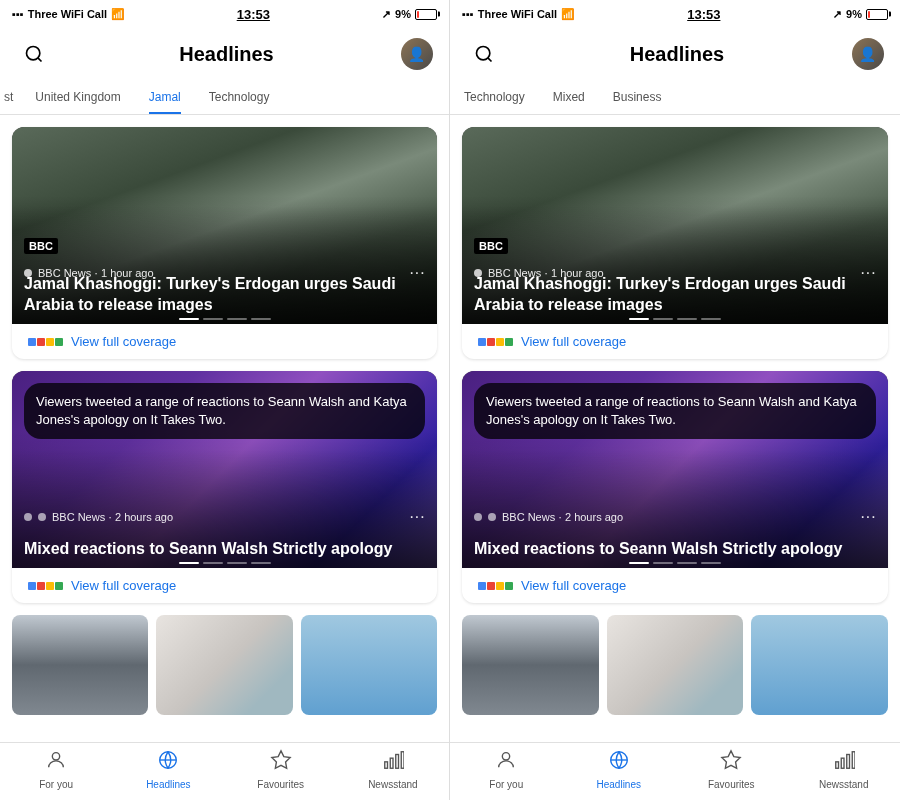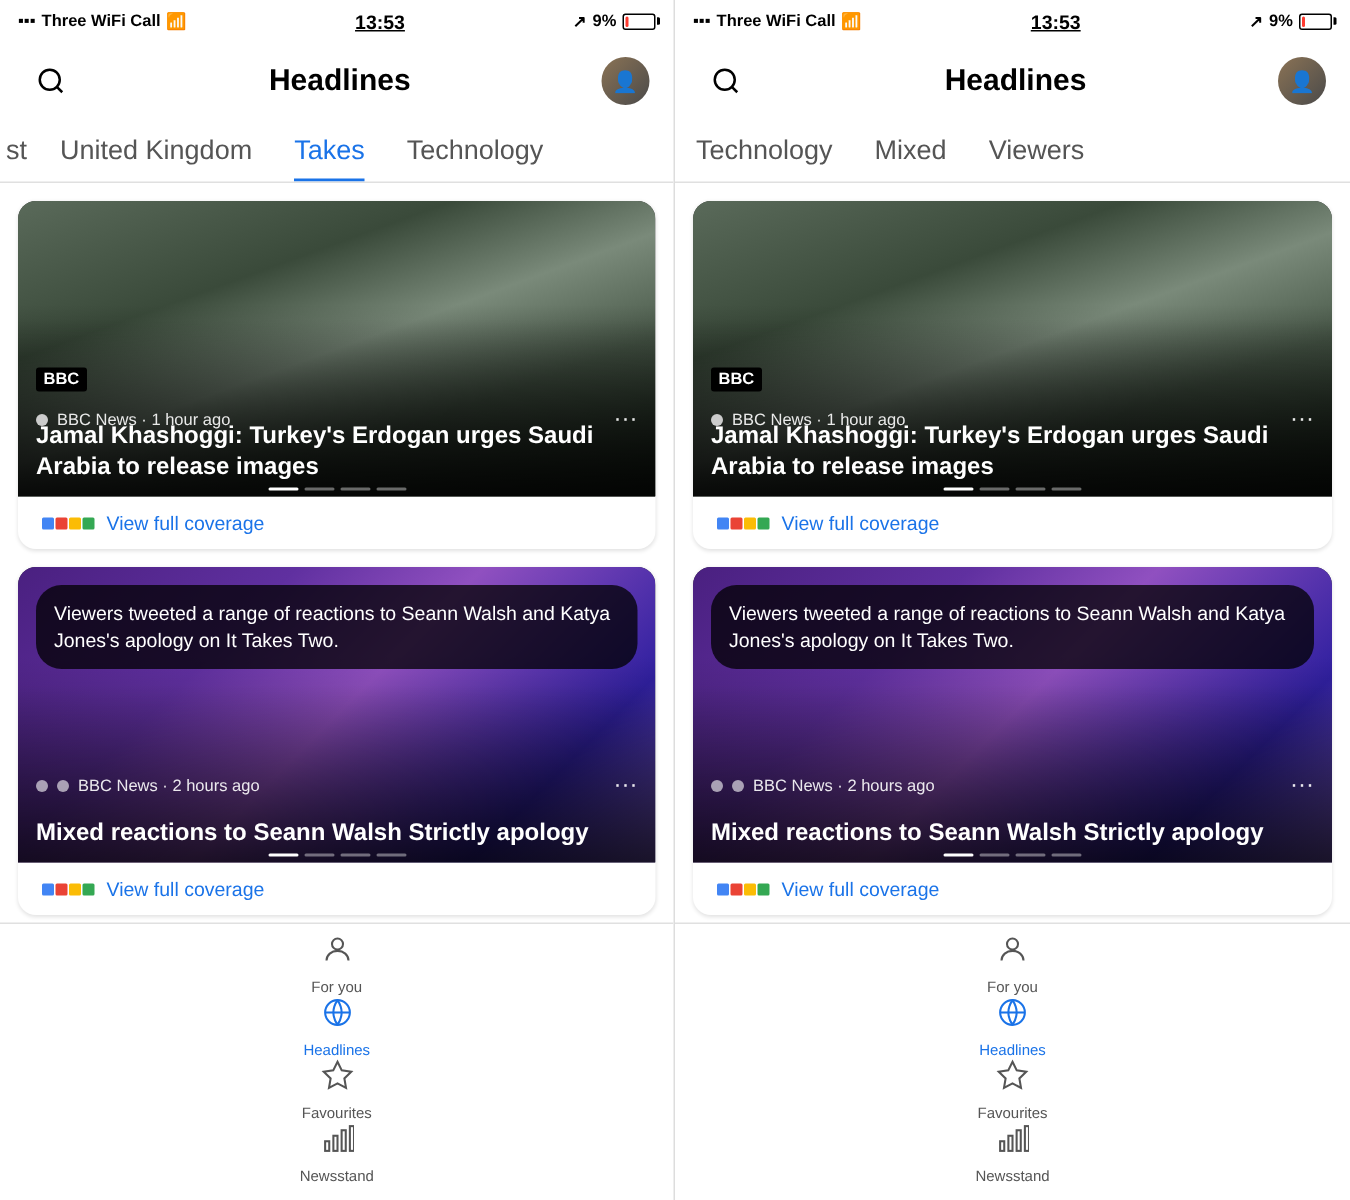--- a/index.html
+++ b/index.html
@@ -79,21 +79,21 @@
     .tabs {
       display: flex;
       overflow-x: auto;
       border-bottom: 1px solid #e0e0e0;
       flex-shrink: 0;
       scrollbar-width: none;
     }
     .tabs::-webkit-scrollbar { display: none; }
     .tab {
       padding: 10px 14px;
-      font-size: 18px;
+      font-size: 12px;
       color: #555;
       white-space: nowrap;
       cursor: pointer;
       position: relative;
       flex-shrink: 0;
     }
     .tab.active-blue {
       color: #1a73e8;
       font-weight: 500;
     }
@@ -236,21 +236,20 @@
     .thumb-storm { background: linear-gradient(180deg, #c0c8d0 0%, #606870 50%, #808890 100%); }
     .thumb-prada { background: linear-gradient(135deg, #e8e4e0 0%, #c8c4c0 50%, #a0b8c0 80%); }
     .thumb-blue { background: linear-gradient(180deg, #a0c8e0 0%, #60a0d0 100%); }
 
     
     .bottom-nav {
       display: flex;
       border-top: 1px solid #e0e0e0;
       padding: 6px 0 10px;
       flex-shrink: 0;
-      flex-direction: column;
     }
     .nav-item {
       flex: 1;
       display: flex; flex-direction: column; align-items: center; gap: 3px;
       cursor: pointer;
     }
     .nav-icon { font-size: 20px; color: #555; }
     .nav-icon.active { color: #1a73e8; }
     .nav-label { font-size: 10px; color: #555; }
     .nav-label.active { color: #1a73e8; font-weight: 500; }
@@ -283,21 +282,21 @@
           <line x1="21" y1="21" x2="16.65" y2="16.65"></line>
       </svg>
     </div>
     <span class="header-title">Headlines</span>
     <div class="avatar">👤</div>
   </div>
 
   <div class="tabs">
     <div class="tab" style="color:#555;padding-left:4px;padding-right:8px;">st</div>
     <div class="tab">United Kingdom</div>
-    <div class="tab active-blue">Takes</div>
+    <div class="tab active-blue">Jamal</div>
     <div class="tab">Technology</div>
   </div>
 
   <div class="news-content">
 
     <div class="news-card">
       <div class="news-image-container">
         <div class="img-khashoggi" style="width:100%;height:100%;position:absolute;top:0;left:0;"></div>
 
         <div style="position:absolute;bottom:0;left:0;right:0;top:0;background:linear-gradient(to bottom, transparent 35%, rgba(0,0,0,0.75) 100%);z-index:1;"></div>
@@ -445,21 +444,21 @@
           <line x1="21" y1="21" x2="16.65" y2="16.65"></line>
       </svg>
     </div>
     <span class="header-title">Headlines</span>
     <div class="avatar">👤</div>
   </div>
 
   <div class="tabs">
     <div class="tab">Technology</div>
     <div class="tab">Mixed</div>
-    <div class="tab">Viewers</div>
+    <div class="tab">Business</div>
   </div>
 
   <div class="news-content">
 
     <div class="news-card">
       <div class="news-image-container">
         <div class="img-khashoggi" style="width:100%;height:100%;position:absolute;top:0;left:0;"></div>
         <div style="position:absolute;bottom:0;left:0;right:0;top:0;background:linear-gradient(to bottom, transparent 35%, rgba(0,0,0,0.75) 100%);z-index:1;"></div>
         <div class="bbc-logo">BBC</div>
         <div class="news-meta">

